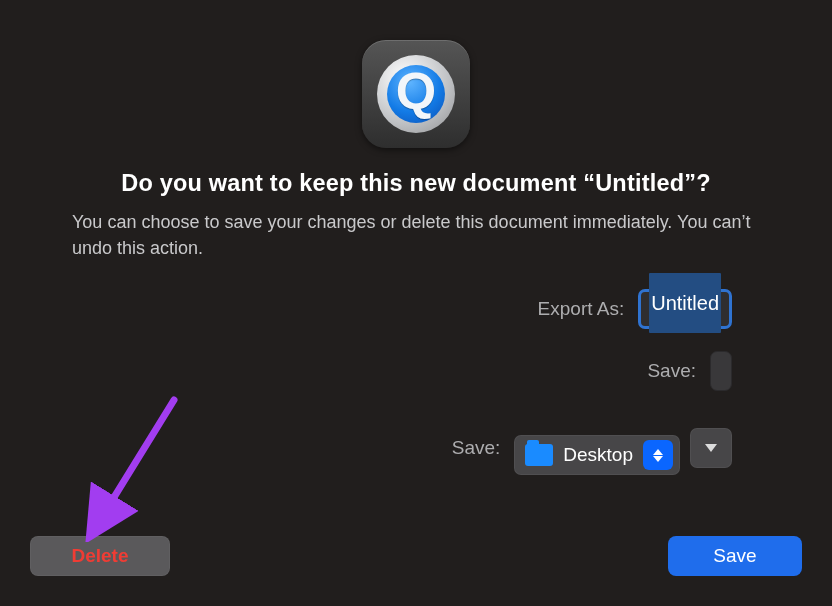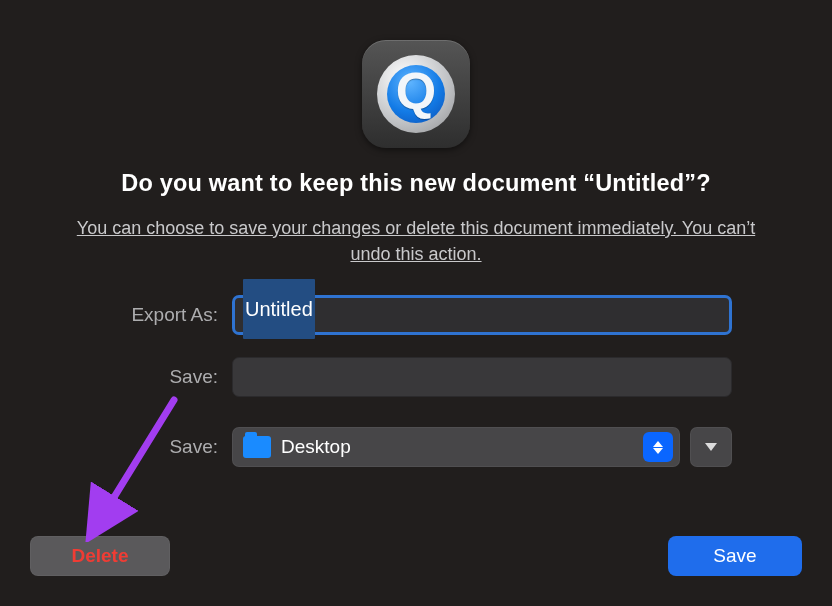--- a/index.html
+++ b/index.html
@@ -68,32 +68,31 @@
   h1.title {
     font-size: 23.5px;
     font-weight: 700;
     text-align: center;
     margin: 0 0 10px 0;
     color: #ffffff;
     letter-spacing: 0.2px;
   }
   p.subtitle {
     font-size: 18px;
-    text-align: center;
     color: #c9c9cb;
-    margin: 8px 0 28px 0;
+    margin: 2px 0 28px 0;
     line-height: 1.45;
     padding: 0 30px;
-    text-decoration: underline;
   }
   .form {
     display: flex;
     flex-direction: column;
     gap: 22px;
     padding: 0 58px 0 40px;
+    align-items: flex-end;
   }
   .row {
     display: flex;
     align-items: center;
   }
   .label {
     width: 150px;
     text-align: right;
     padding-right: 14px;
     font-size: 19px;
@@ -132,20 +131,21 @@
     height: 40px;
     background: #474648;
     border-radius: 7px;
     display: flex;
     align-items: center;
     padding: 0 6px 0 10px;
     font-size: 19px;
     color: #ffffff;
     gap: 10px;
     border: 1px solid rgba(255,255,255,0.05);
+    margin-top: 14px;
   }
   .folder-icon {
     width: 28px;
     height: 22px;
     background: #1a8bff;
     border-radius: 3px;
     position: relative;
   }
   .folder-icon::before {
     content: "";

